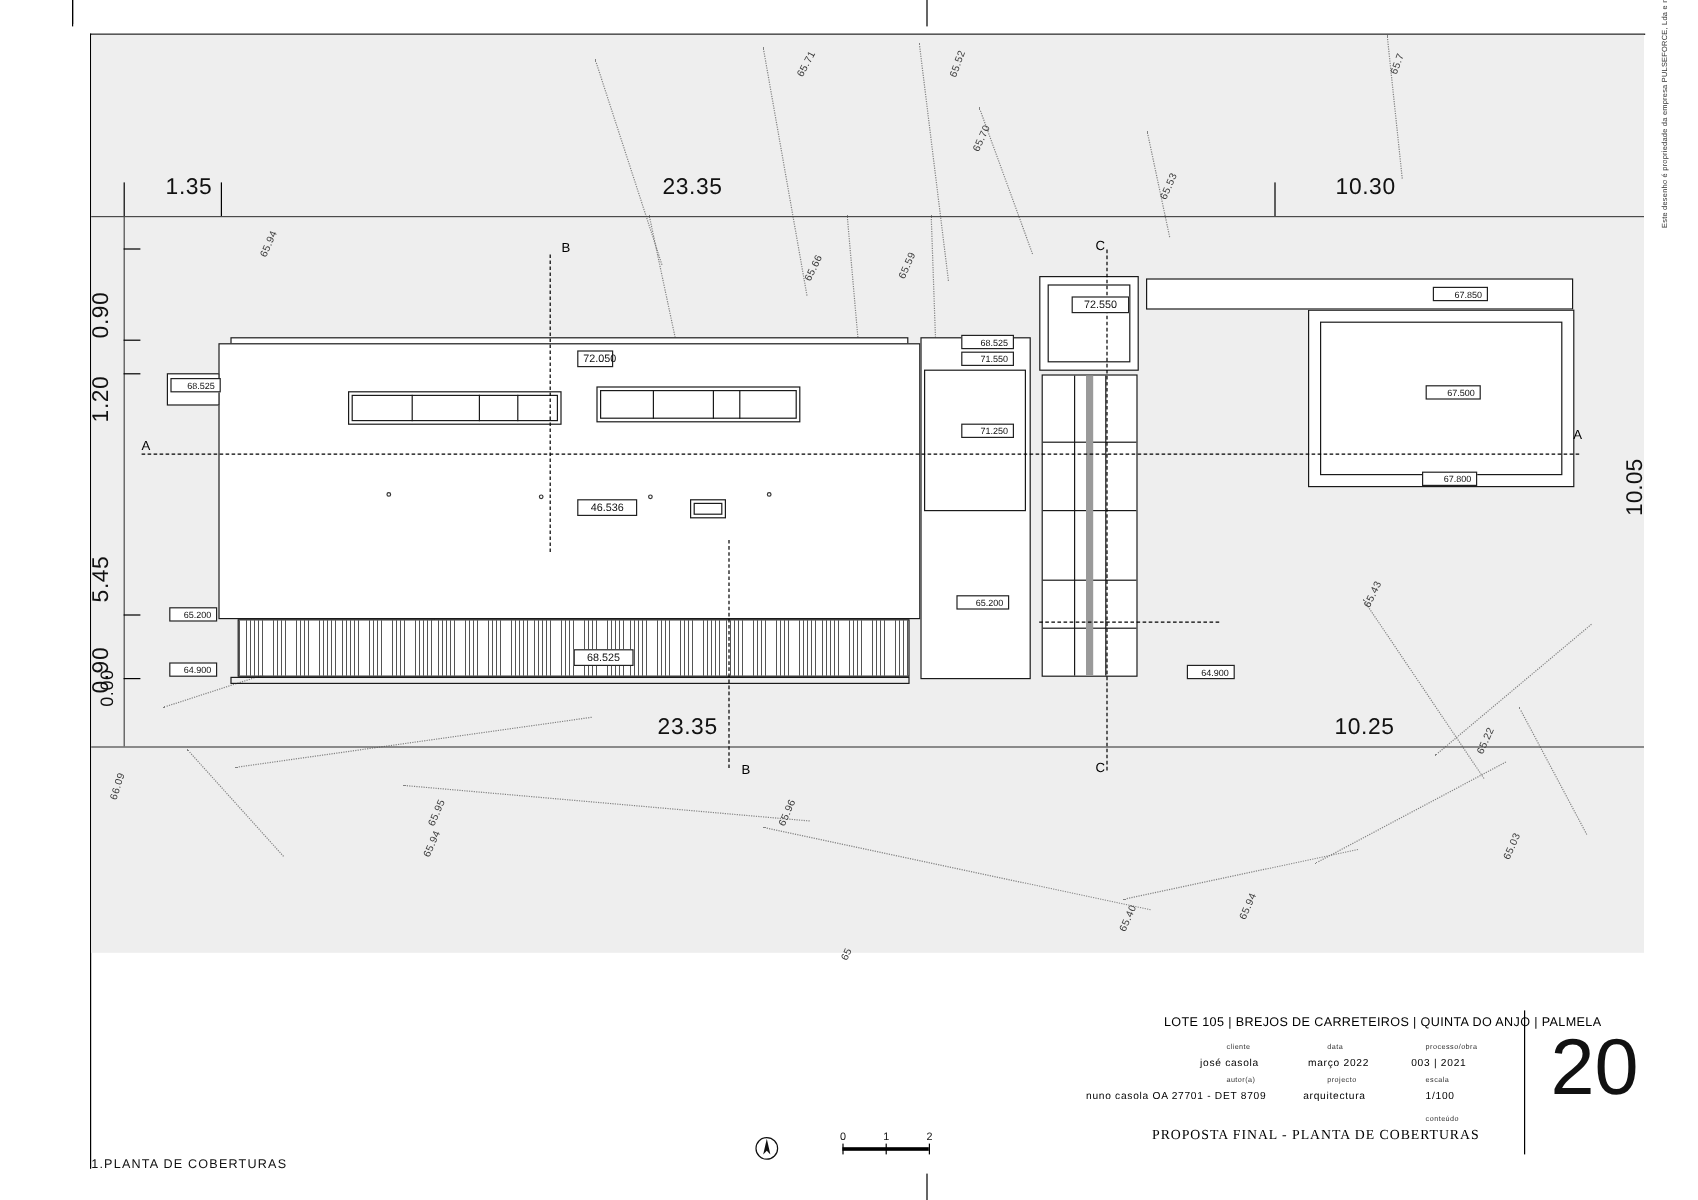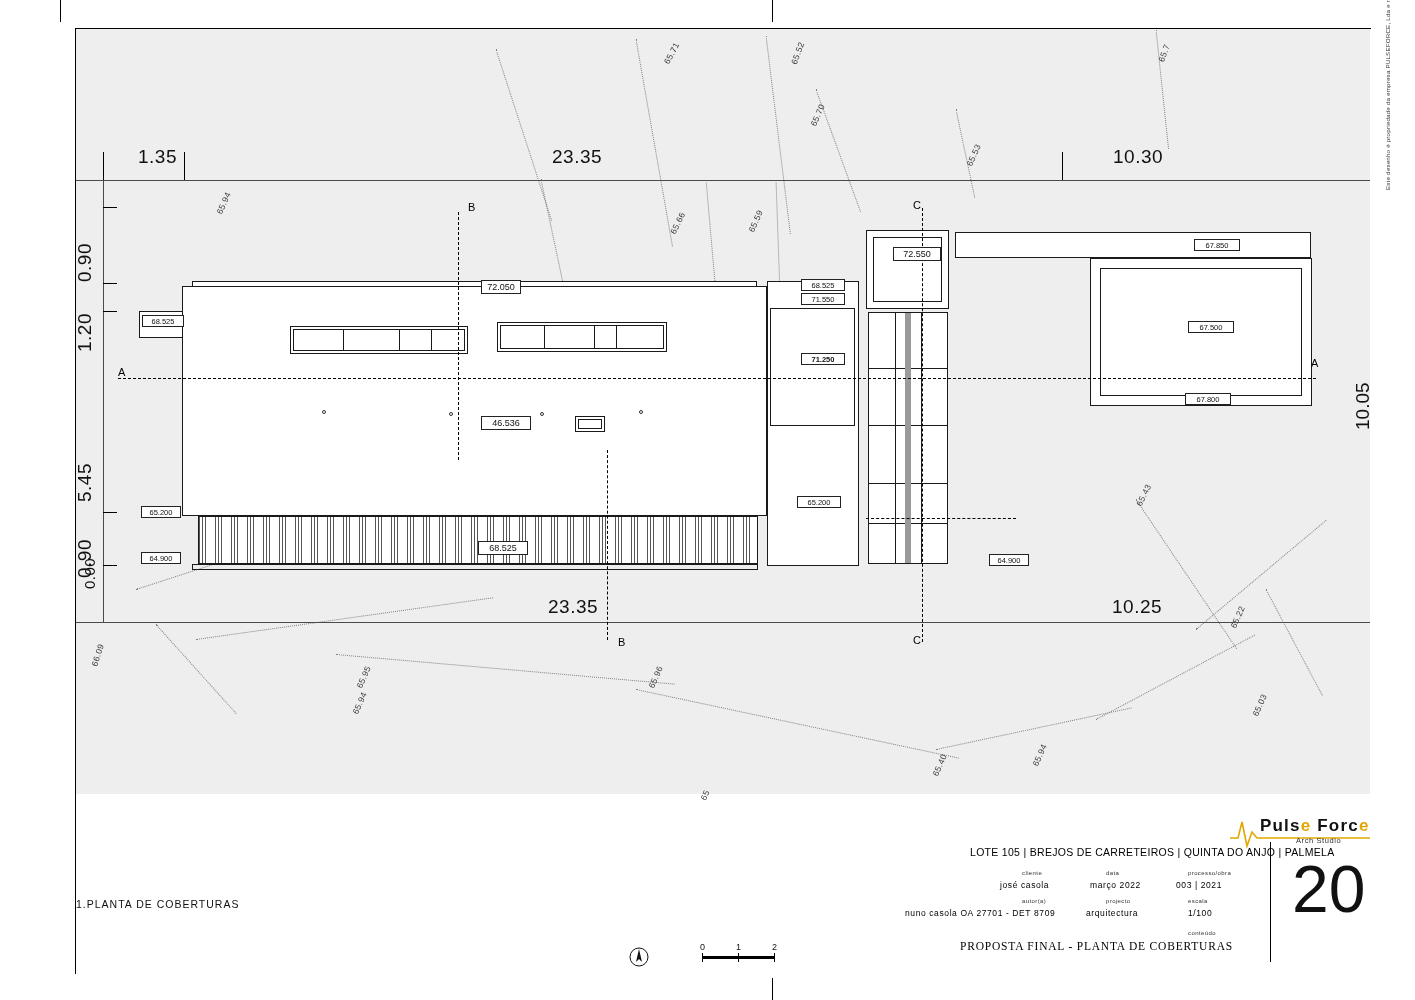--- a/index.html
+++ b/index.html
@@ -99,21 +99,21 @@
     font-size: 9px;
     line-height: 12px;
     height: 14px;
     padding: 0 4px;
     color: #111;
     text-align: center;
     box-sizing: border-box;
     white-space: nowrap;
     font-family: "Liberation Sans", sans-serif;
   }
-  .lvl.sm { font-size: 7.5px; height: 12px; line-height: 11px; }
+  .lvl.sm { font-size: 7.5px; height: 12px; line-height: 11px; text-align: right; }
   
   .axis-h {
     position: absolute;
     height: 0;
     border-top: 1.4px dashed #000;
     background: transparent;
   }
   .axis-v {
     position: absolute;
     width: 0;
@@ -269,21 +269,21 @@
     left: 370px;
     top: 24px;
     width: 0;
     height: 120px;
     border-left: 1px solid #000;
   }
   
   #bl-label {
     position: absolute;
     left: 76px;
-    top: 898px;
+    top: 964px;
     font-size: 10.5px;
     letter-spacing: 1px;
     color: #111;
   }
   
   #scalebar {
     position: absolute;
     left: 700px;
     top: 946px;
     width: 82px;
@@ -482,24 +482,24 @@
   <div class="axis-v" style="left:607px;top:450px;height:190px;"></div>
   <div class="axis-label" style="left:468px;top:201px;">B</div>
   <div class="axis-label" style="left:618px;top:636px;">B</div>
 
   <div class="axis-v" style="left:922px;top:208px;height:434px;"></div>
   <div class="axis-label" style="left:913px;top:199px;">C</div>
   <div class="axis-label" style="left:913px;top:634px;">C</div>
   <div class="axis-h" style="left:866px;top:518px;width:150px;"></div>
 
   <div class="lvl sm" style="left:142px;top:315px;width:42px;">68.525</div>
-  <div class="lvl" style="left:481px;top:280px;width:40px;">72.050</div>
+  <div class="lvl" style="left:481px;top:292px;width:30px;">72.050</div>
   <div class="lvl sm" style="left:801px;top:279px;width:44px;">68.525</div>
   <div class="lvl sm" style="left:801px;top:293px;width:44px;">71.550</div>
-  <div class="lvl sm" style="left:801px;top:353px;width:44px;font-weight:bold;">71.250</div>
+  <div class="lvl sm" style="left:801px;top:353px;width:44px;">71.250</div>
   <div class="lvl" style="left:893px;top:247px;width:48px;">72.550</div>
   <div class="lvl sm" style="left:1194px;top:239px;width:46px;">67.850</div>
   <div class="lvl sm" style="left:1188px;top:321px;width:46px;">67.500</div>
   <div class="lvl sm" style="left:1185px;top:393px;width:46px;">67.800</div>
   <div class="lvl" style="left:481px;top:416px;width:50px;">46.536</div>
   <div class="lvl sm" style="left:797px;top:496px;width:44px;">65.200</div>
   <div class="lvl sm" style="left:141px;top:506px;width:40px;">65.200</div>
   <div class="lvl sm" style="left:141px;top:552px;width:40px;">64.900</div>
   <div class="lvl" style="left:478px;top:541px;width:50px;">68.525</div>
   <div class="lvl sm" style="left:989px;top:554px;width:40px;">64.900</div>
@@ -540,28 +540,19 @@
 
     <div class="tb-row" style="left:5px;top:90px;">nuno casola OA 27701 - DET 8709</div>
     <div class="tb-row" style="left:186px;top:90px;">arquitectura</div>
     <div class="tb-row" style="left:288px;top:90px;">1/100</div>
 
     <div class="tb-cap" style="left:288px;top:112px;">conteúdo</div>
     <div id="tb-final">PROPOSTA FINAL - PLANTA DE COBERTURAS</div>
 
     <div id="tb-divider"></div>
 
-    <div id="logo">
-      <svg width="140" height="40" viewBox="0 0 140 40" style="position:absolute;left:0;top:0;">
-        <polyline points="0,26 8,26 12,10 17,34 22,20 27,26 140,26" fill="none" stroke="#e0a700" stroke-width="1.6"></polyline>
-      </svg>
-      <div id="logo-text">
-        <span>Puls</span><span class="amber">e</span><span> Forc</span><span class="amber">e</span>
-      </div>
-      <div id="logo-sub">Arch Studio</div>
-    </div>
 
     <div id="sheet-number">20</div>
   </div>
 
   <div id="legal">Este desenho é propriedade da empresa PULSEFORCE, Lda e não poderá ser reproduzido, divulgado ou copiado no todo ou em parte sem autorização expressa. Reservados todos os direitos nos termos de registo da legislação em vigor (D.G.C. LEI 63/85 (14 Março)). Não medir no desenho, utilizar as cotagens indicadas. Todas as eventuais alterações devem ser confirmadas e obra e qualquer alteração deve ser indicada ao arquitecto ou técnico responsável.</div>
 
 </div>
 
 </body></html>

